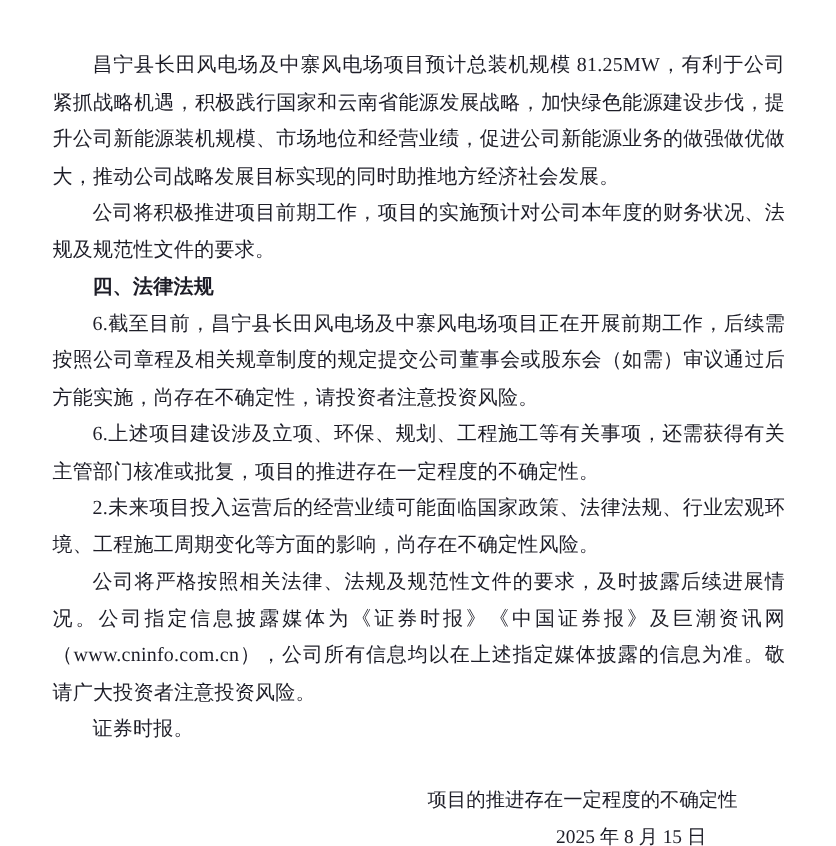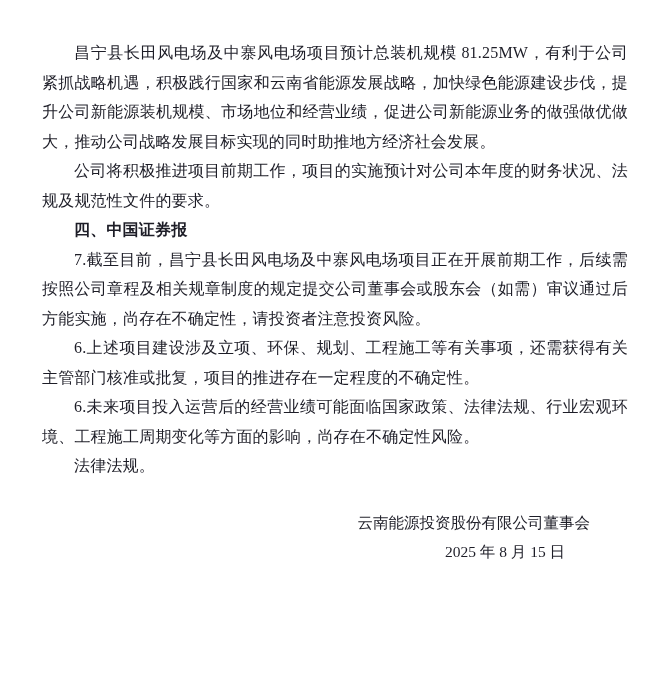--- a/index.html
+++ b/index.html
@@ -42,29 +42,30 @@
 </style>
 </head>
 <body>
 
 <div class="page">
 
   <p class="para">昌宁县长田风电场及中寨风电场项目预计总装机规模 81.25MW，有利于公司紧抓战略机遇，积极践行国家和云南省能源发展战略，加快绿色能源建设步伐，提升公司新能源装机规模、市场地位和经营业绩，促进公司新能源业务的做强做优做大，推动公司战略发展目标实现的同时助推地方经济社会发展。</p>
 
   <p class="para">公司将积极推进项目前期工作，项目的实施预计对公司本年度的财务状况、法规及规范性文件的要求。</p>
 
-  <p class="para heading">四、中国证券报</p>
+  <p class="para heading">四、法律法规</p>
 
-  <p class="para">7.截至目前，昌宁县长田风电场及中寨风电场项目正在开展前期工作，后续需按照公司章程及相关规章制度的规定提交公司董事会或股东会（如需）审议通过后方能实施，尚存在不确定性，请投资者注意投资风险。</p>
+  <p class="para">6.截至目前，昌宁县长田风电场及中寨风电场项目正在开展前期工作，后续需按照公司章程及相关规章制度的规定提交公司董事会或股东会（如需）审议通过后方能实施，尚存在不确定性，请投资者注意投资风险。</p>
 
   <p class="para">6.上述项目建设涉及立项、环保、规划、工程施工等有关事项，还需获得有关主管部门核准或批复，项目的推进存在一定程度的不确定性。</p>
 
-  <p class="para">6.未来项目投入运营后的经营业绩可能面临国家政策、法律法规、行业宏观环境、工程施工周期变化等方面的影响，尚存在不确定性风险。</p>
+  <p class="para">2.未来项目投入运营后的经营业绩可能面临国家政策、法律法规、行业宏观环境、工程施工周期变化等方面的影响，尚存在不确定性风险。</p>
 
+  <p class="para">公司将严格按照相关法律、法规及规范性文件的要求，及时披露后续进展情况。公司指定信息披露媒体为《证券时报》《中国证券报》及巨潮资讯网（www.cninfo.com.cn），公司所有信息均以在上述指定媒体披露的信息为准。敬请广大投资者注意投资风险。</p>
 
-  <p class="para">法律法规。</p>
+  <p class="para">证券时报。</p>
 
   <div class="sign-block">
-    <p class="sign-line">云南能源投资股份有限公司董事会</p>
+    <p class="sign-line">项目的推进存在一定程度的不确定性</p>
     <p class="date-line">2025 年 8 月 15 日</p>
   </div>
 
 </div>
 
 </body></html>

